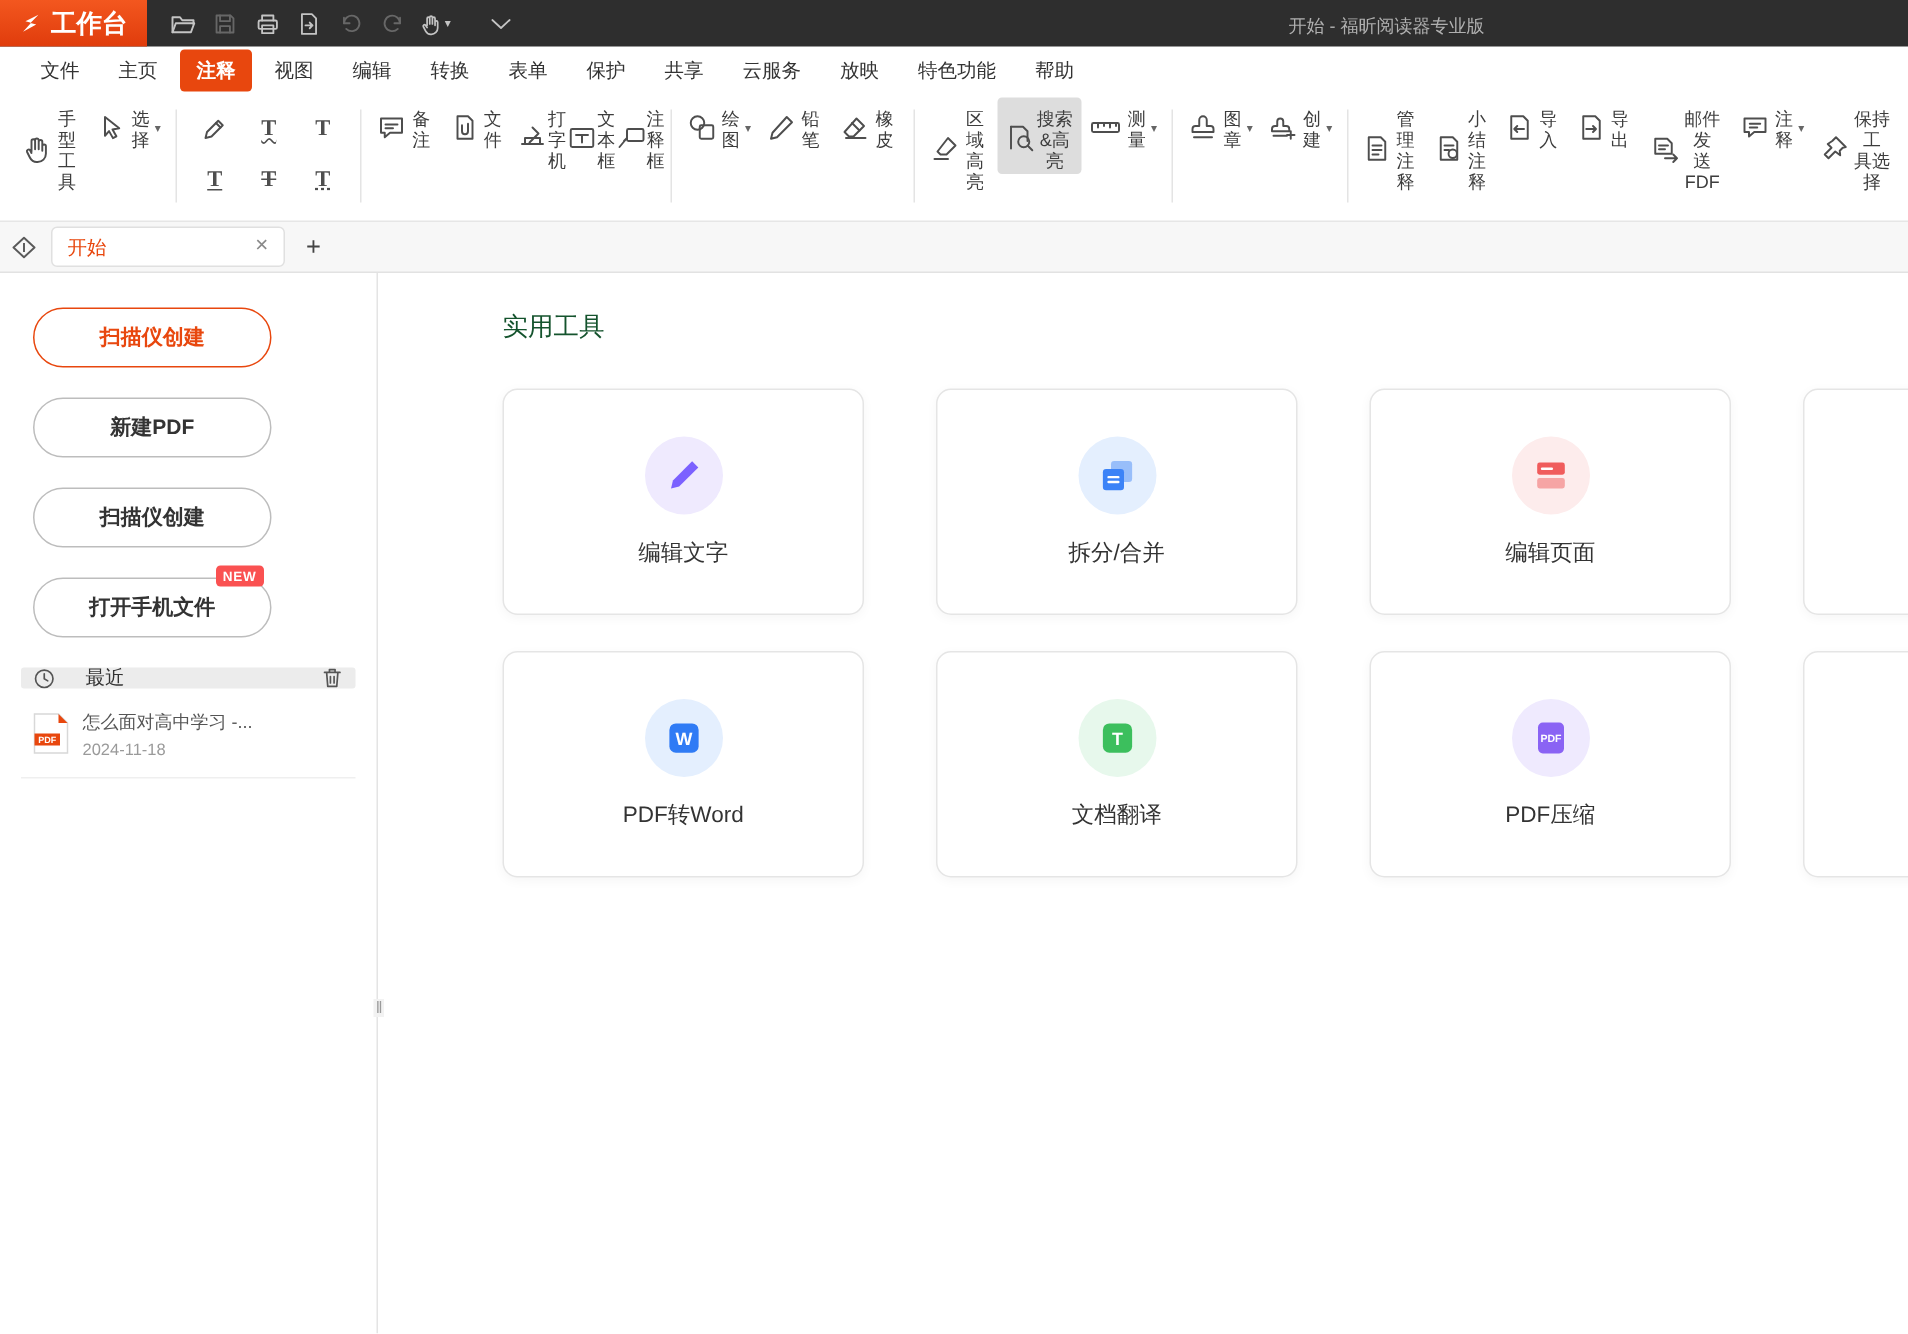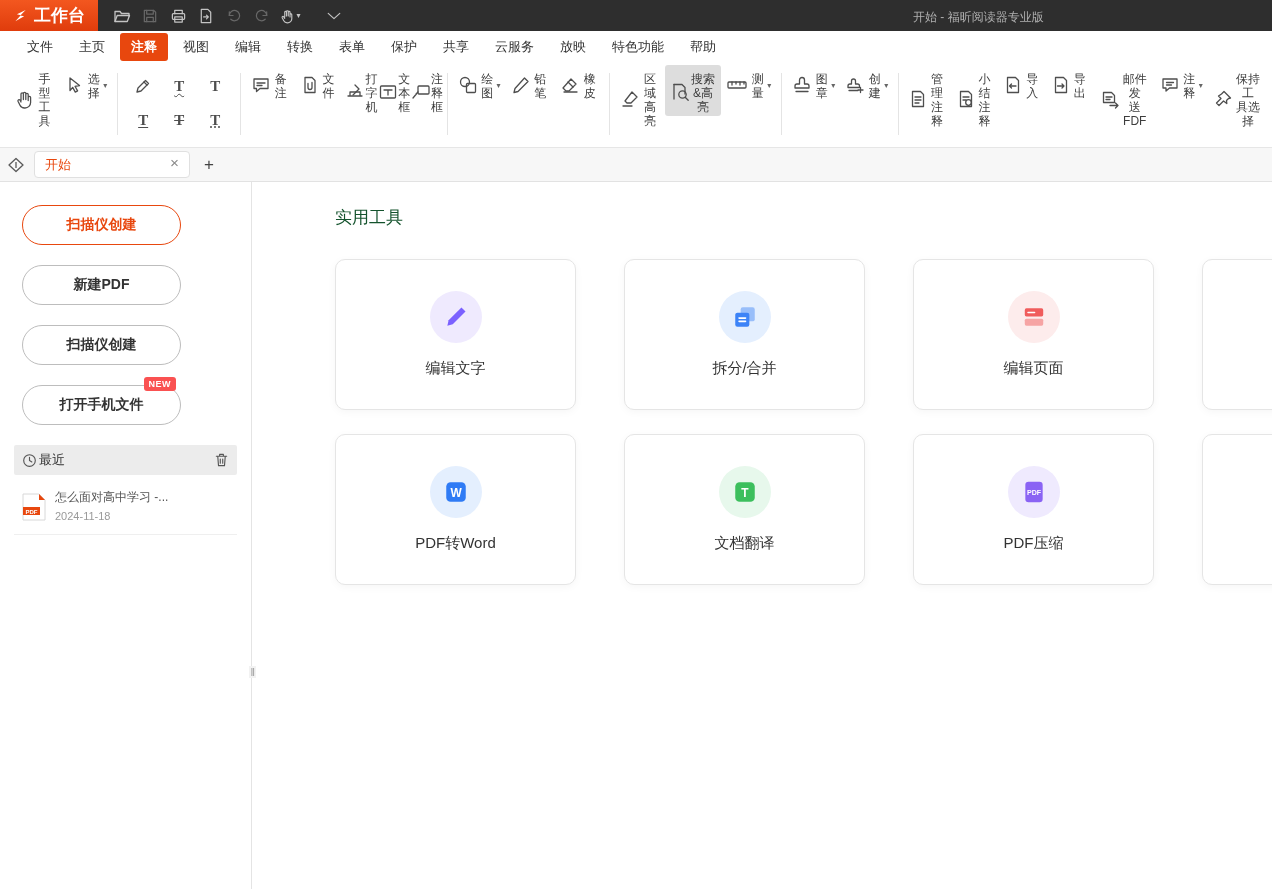--- a/index.html
+++ b/index.html
@@ -10,21 +10,21 @@
   .titlebar { height:31px; background:#2e2e2e; display:flex; align-items:center; position:relative; }
   .workspace-btn { height:31px; background:linear-gradient(180deg,#f3571f,#e03c0c); color:#fff;
                    display:flex; align-items:center; gap:6px; padding:0 13px; font-size:17px;
                    font-weight:bold; cursor:pointer; }
   .qat { display:flex; align-items:center; margin-left:10px; }
   .qbtn { min-width:28px; height:26px; display:flex; align-items:center; justify-content:center;
           gap:2px; cursor:pointer; border-radius:3px; }
   .qbtn svg { stroke:#c4c4c4; fill:none; stroke-width:1.3; stroke-linecap:round; stroke-linejoin:round; }
   .qbtn.disabled { opacity:.38; }
   .tb-caret { color:#c4c4c4; font-size:8px; }
-  .win-title { position:absolute; left:913px; top:9px; color:#b0b0b0; font-size:12px; pointer-events:none; }
+  .win-title { position:absolute; left:859px; top:9px; color:#b0b0b0; font-size:12px; pointer-events:none; }
 
   
   .menubar { height:31px; background:#fff; display:flex; align-items:center; padding-left:16px; gap:4px; }
   .menu-item { font-size:13px; color:#333; padding:5px 11px; border-radius:3px; cursor:pointer; white-space:nowrap; }
   .menu-item.active { background:#e8470e; color:#fff; font-weight:bold; }
 
   
   .ribbon { height:86px; background:#fff; display:flex; align-items:stretch;
             padding:3px 4px 4px 8px; border-bottom:1px solid #e6e6e6; overflow:hidden; }
   .rgroup { display:flex; align-items:flex-start; }
@@ -62,26 +62,26 @@
 
   
   .content { display:flex; height:707px; }
   .sidebar { width:252px; border-right:1px solid #e4e4e4; padding:23px 22px 0; position:relative; flex:none; }
   .side-btn { width:159px; height:40px; border:1px solid #bdbdbd; border-radius:20px; background:#fff;
               display:flex; align-items:center; justify-content:center; font-size:14px; font-weight:bold;
               color:#333; margin-bottom:20px; position:relative; cursor:pointer; }
   .side-btn.primary { border-color:#e8470e; color:#e8470e; }
   .badge-new { position:absolute; top:-9px; right:4px; background:#fa5151; color:#fff; font-size:9px;
                font-weight:bold; padding:2px 5px; border-radius:3px; letter-spacing:.5px; }
-  .recent-header { margin:14px -8px 0 -8px; height:30px; background:#ececec; border-radius:2px;
-                   display:flex; align-items:center; padding:0 8px; gap:2px; }
+  .recent-header { margin:14px -8px 0 -8px; height:14px; background:#ececec; border-radius:2px;
+                   display:flex; align-items:center; padding:0 8px; gap:20px; }
   .recent-header svg { stroke:#555; fill:none; stroke-width:1.2; stroke-linecap:round; stroke-linejoin:round; }
   .recent-title { font-size:13px; color:#333; flex:1; }
   .trash-btn { display:flex; cursor:pointer; }
-  .recent-item { margin:12px -8px 0 -8px; padding:2px 8px 12px; display:flex; gap:9px; align-items:center;
+  .recent-item { margin:12px -8px 0 -8px; padding:2px 8px 12px; display:flex; gap:9px; align-items:flex-start;
                  border-bottom:1px solid #efefef; cursor:pointer; }
   .recent-name { font-size:12px; color:#555; width:150px; white-space:nowrap; overflow:hidden; text-overflow:ellipsis; }
   .recent-date { font-size:11px; color:#9a9a9a; margin-top:4px; }
   .splitter { position:absolute; right:-5px; top:484px; color:#9a9a9a; font-size:11px; cursor:col-resize;
               background:#f2f2f2; padding:1px 1px; line-height:10px; }
 
   .main { flex:1; padding:24px 0 0 83px; overflow:hidden; }
   .tools-title { font-size:17px; font-weight:normal; color:#14532d; }
   .cards { margin-top:30px; display:grid; grid-template-columns:repeat(4,241px); gap:24px 48px; width:1300px; }
   .card { height:151px; background:#fff; border:1px solid #e5e5e5; border-radius:10px;

